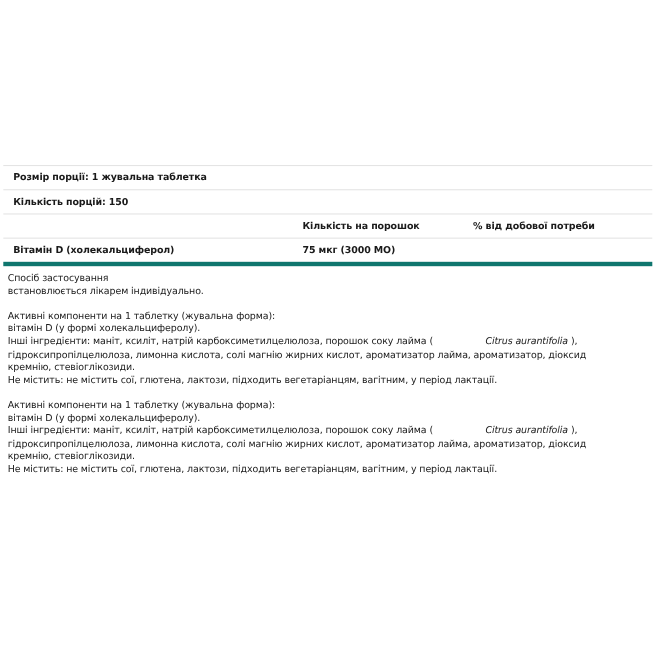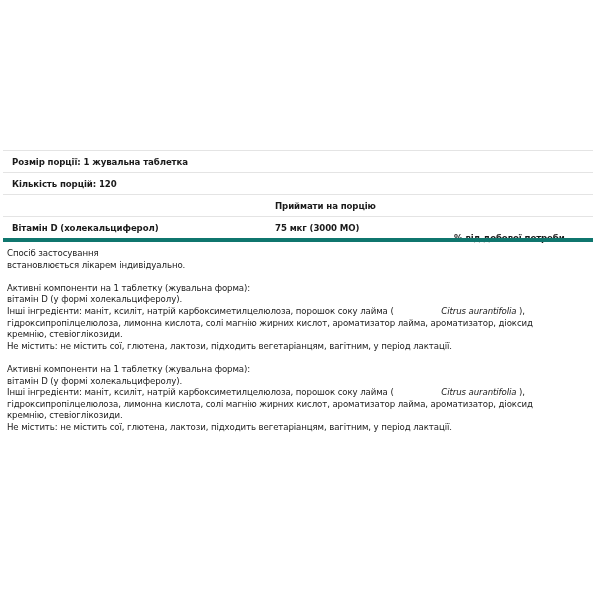--- a/index.html
+++ b/index.html
@@ -6,40 +6,40 @@
   body { width: 600px; height: 600px; position: relative; overflow: hidden;
          font-family: "DejaVu Sans", sans-serif; color: #1a1a1a; }
   .wrap { position: absolute; left: 0; top: 150px; width: 600px; }
   .table { margin-left: 3px; width: 590px; text-align: center; }
   .row { position: relative; height: 21px; border-top: 1px solid #e4e4e4;
          font-size: 8.6px; font-weight: bold; letter-spacing: -0.1px; }
   .row:last-child { border-bottom: 4px solid #0f766e; }
   .cell { position: absolute; top: 6px; white-space: nowrap; }
   .c0 { left: 9px; }
   .c1 { left: 272px; }
-  .c2 { left: 451px; margin-top: 32px; }
+  .c2 { left: 427px; }
   .text { position: absolute; left: 7px; top: 248px; width: 590px;
           font-size: 8.6px; font-weight: normal; line-height: 11.6px; letter-spacing: -0.1px; }
   .text p { margin: 0; }
   .gap { height: 11.6px; }
   .it { font-style: italic; padding-left: 45px; }
 </style>
 </head>
 <body>
 
 <div class="wrap">
   <div class="table">
     <div class="row">
       <span class="cell c0">Розмір порції: 1 жувальна таблетка</span>
     </div>
     <div class="row">
-      <span class="cell c0">Кількість порцій: 120</span>
+      <span class="cell c0">Кількість порцій: 150</span>
     </div>
     <div class="row">
-      <span class="cell c1">Приймати на порцію</span>
+      <span class="cell c1">Кількість на порошок</span>
       <span class="cell c2">% від добової потреби</span>
     </div>
     <div class="row">
       <span class="cell c0">Вітамін D (холекальциферол)</span>
       <span class="cell c1">75 мкг (3000 МО)</span>
     </div>
   </div>
 </div>
 
 <div class="text">

